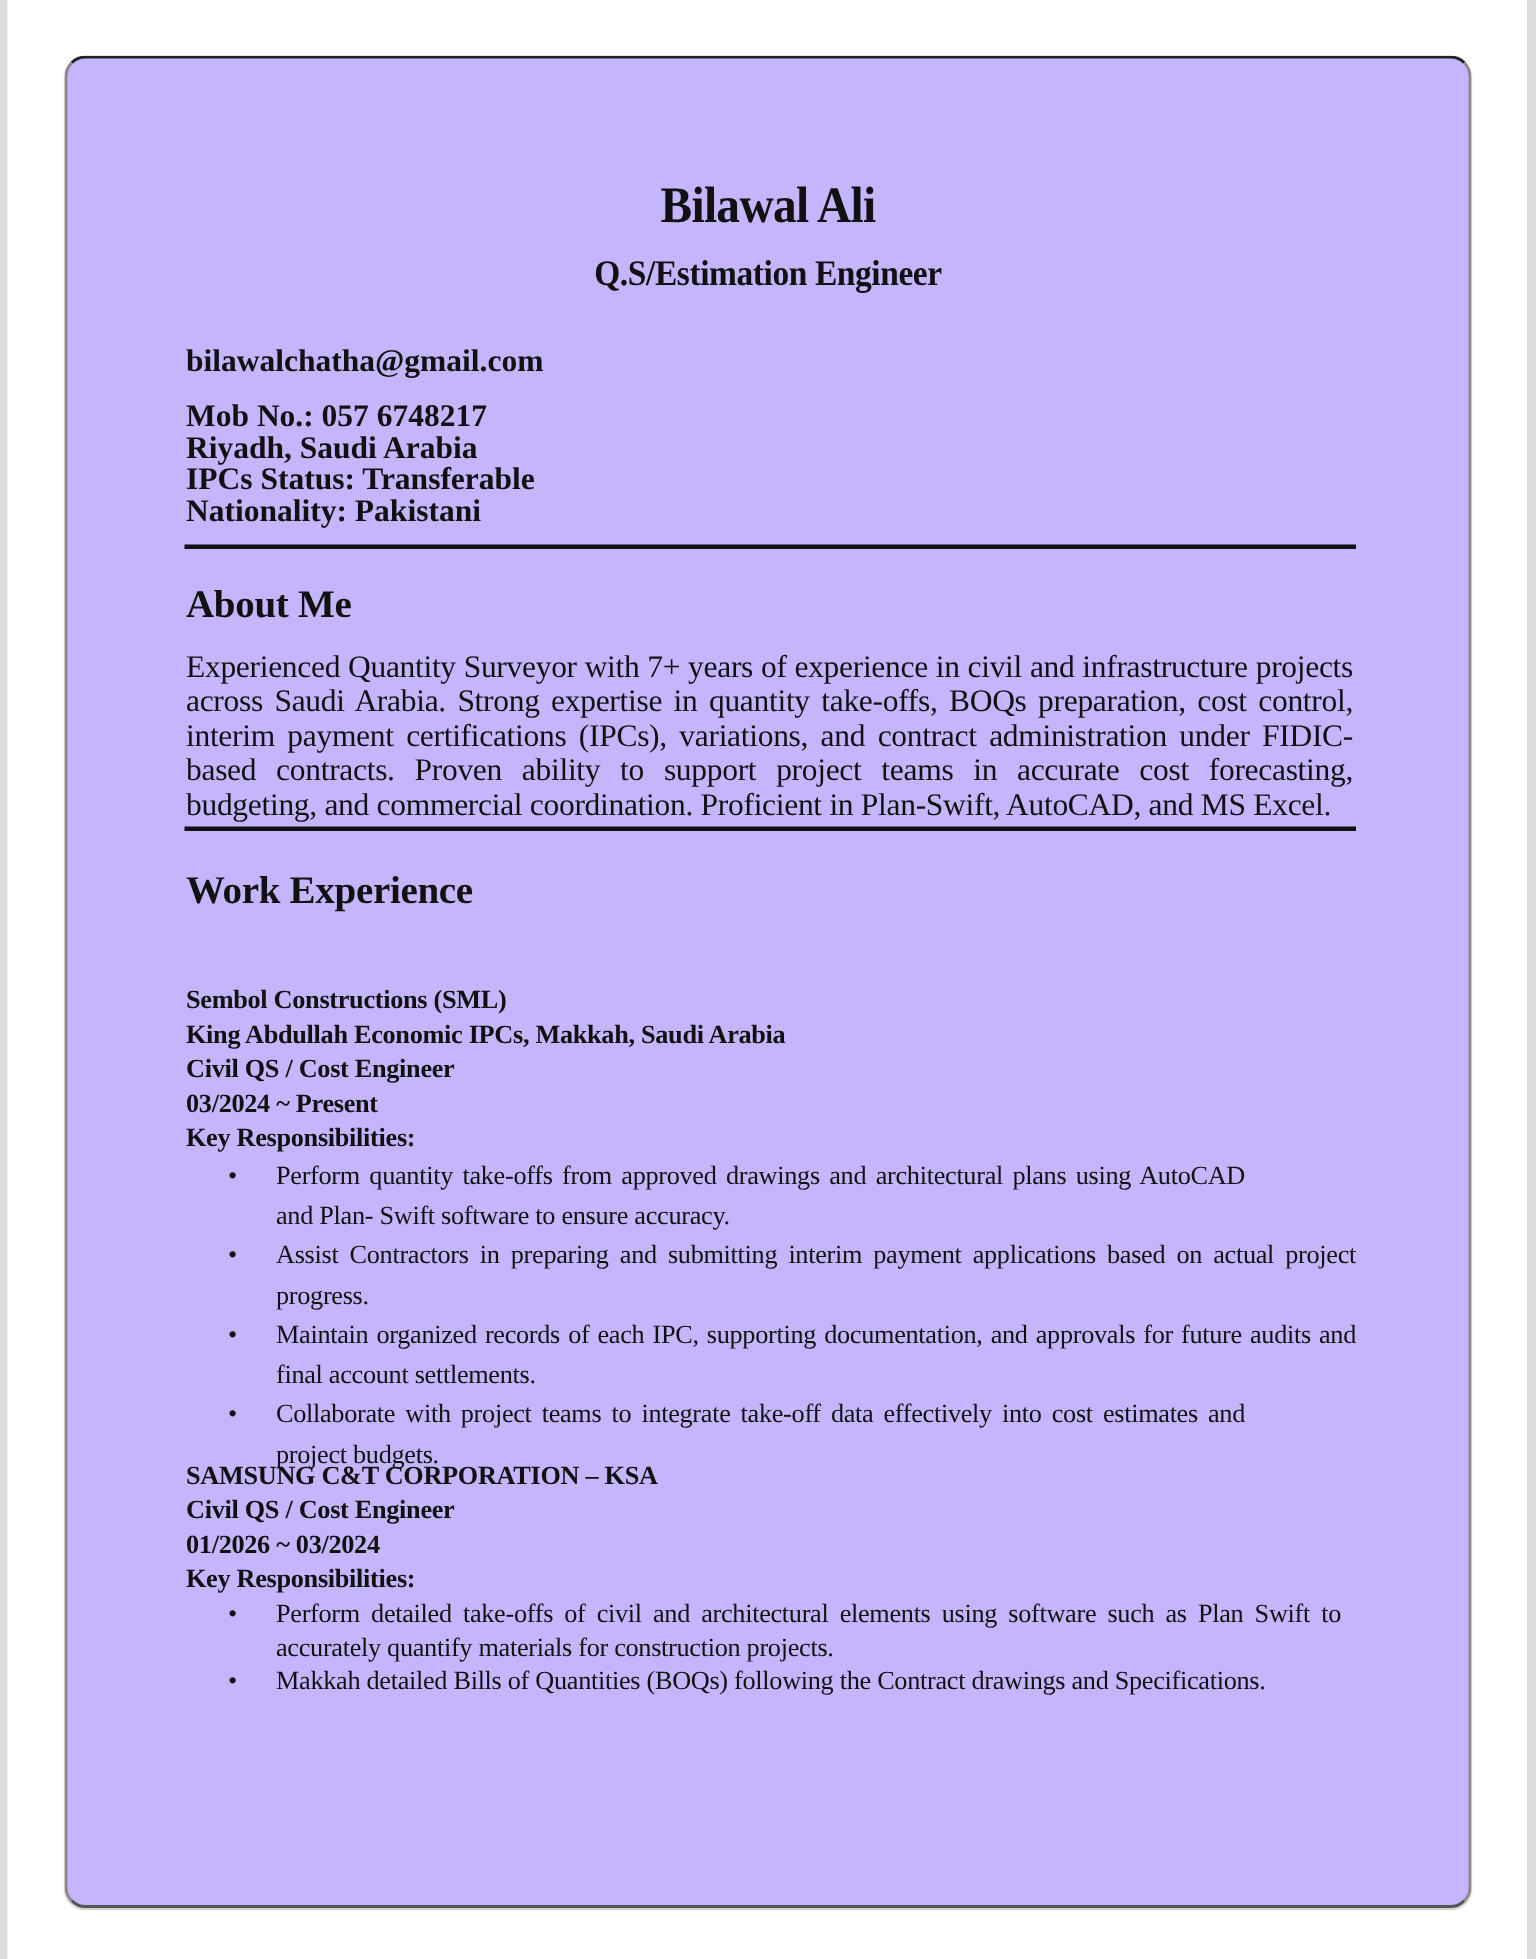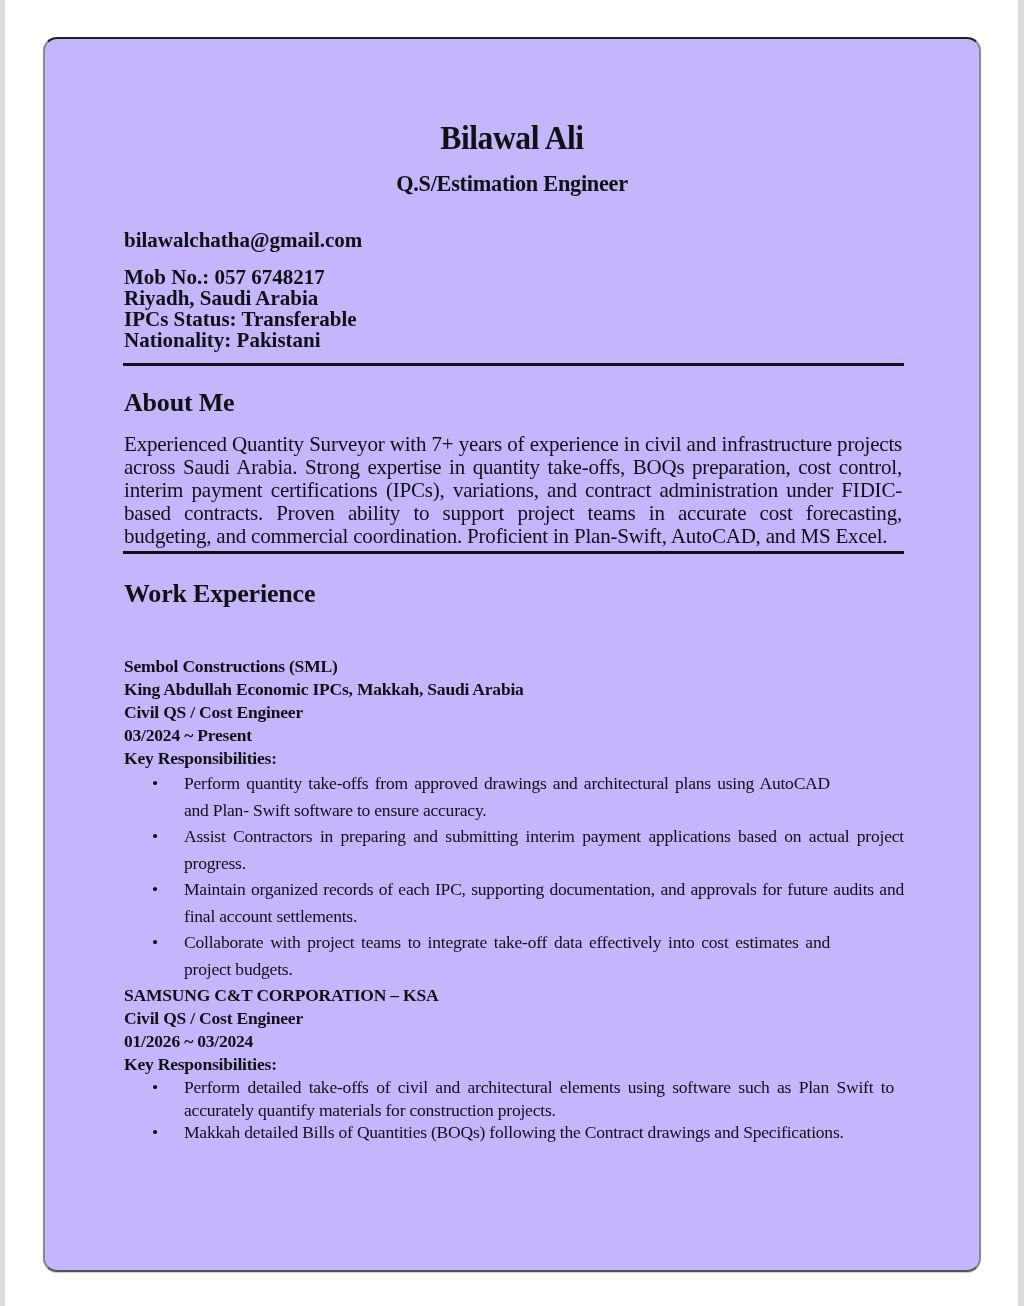--- a/index.html
+++ b/index.html
@@ -109,21 +109,21 @@
         <span class="bullet">•</span>
         <span>Maintain organized records of each IPC, supporting documentation, and approvals for future audits and final account settlements.</span>
       </li>
       <li class="narrow">
         <span class="bullet">•</span>
         <span>Collaborate with project teams to integrate take-off data effectively into cost estimates and project budgets.</span>
       </li>
     </ul>
   </div>
 
-  <div class="abs job job2" style="top:933px;margin-top:12px;">
+  <div class="abs job job2" style="top:933px;">
     <div class="b">SAMSUNG C&amp;T CORPORATION – KSA</div>
     <div class="b">Civil QS / Cost Engineer</div>
     <div class="b">01/2026 ~ 03/2024</div>
     <div class="b">Key Responsibilities:</div>
     <ul>
       <li style="padding-right:10px;">
         <span class="bullet">•</span>
         <span>Perform detailed take-offs of civil and architectural elements using software such as Plan Swift to accurately quantify materials for construction projects.</span>
       </li>
       <li>

